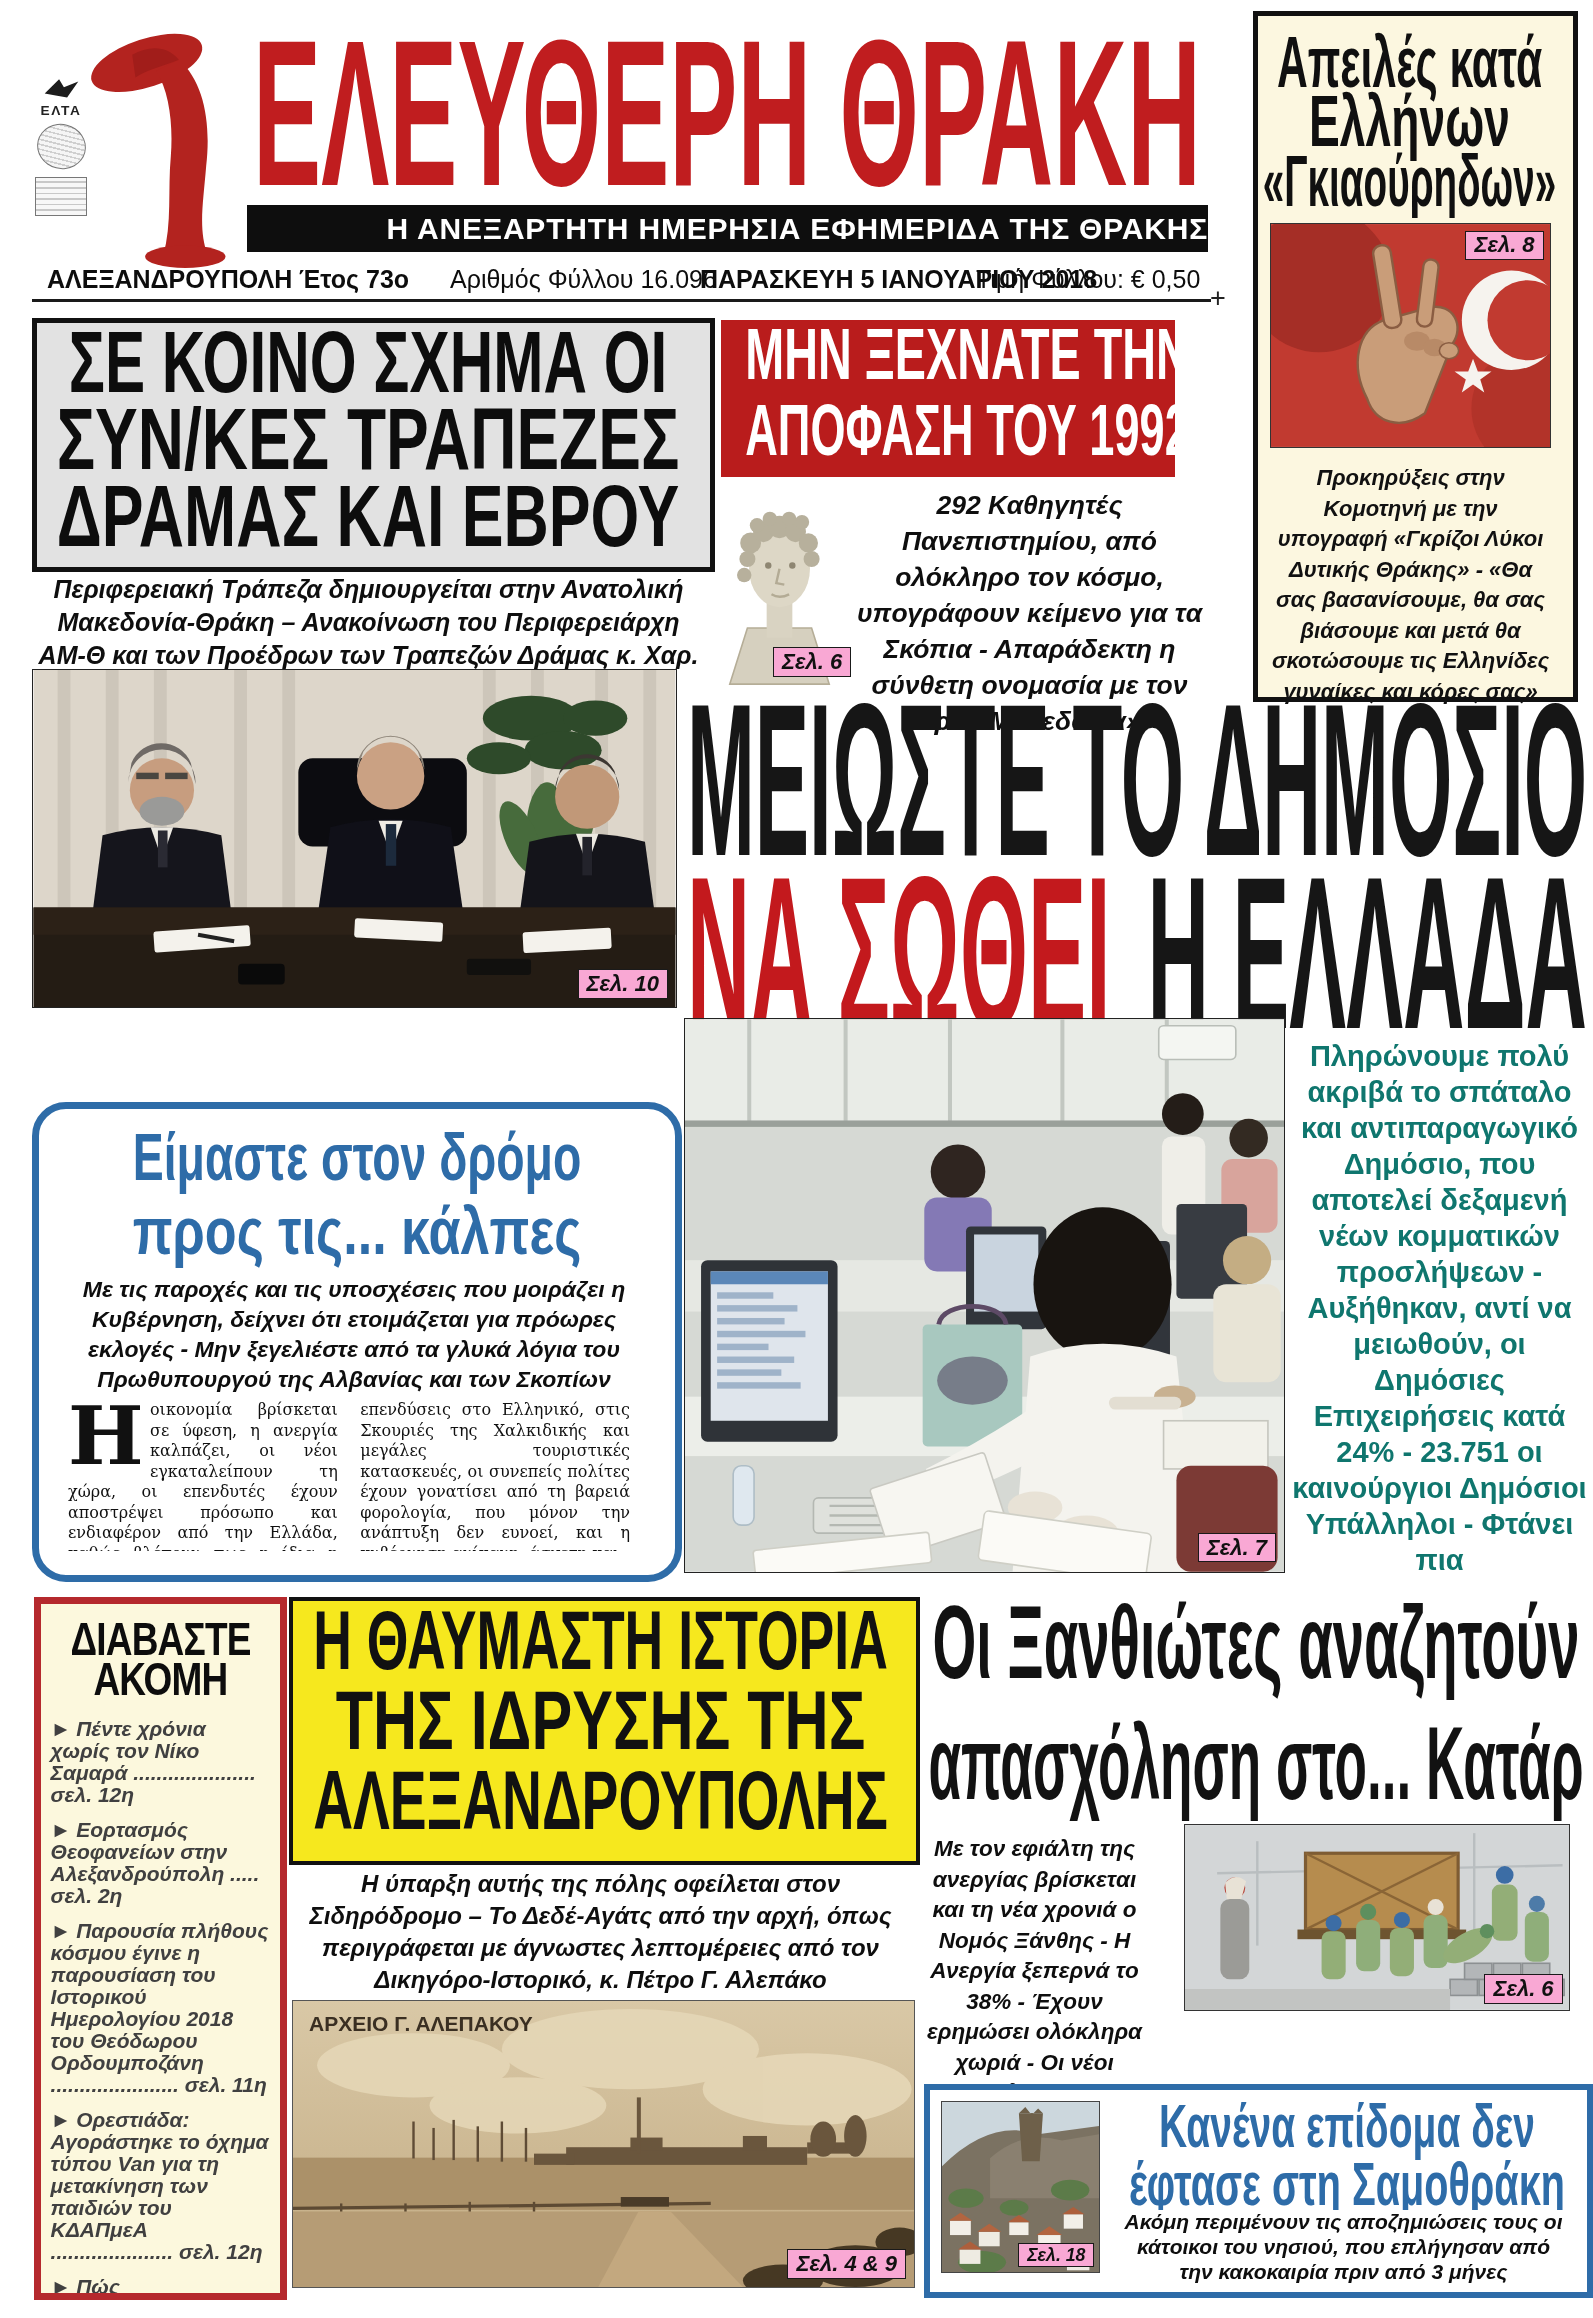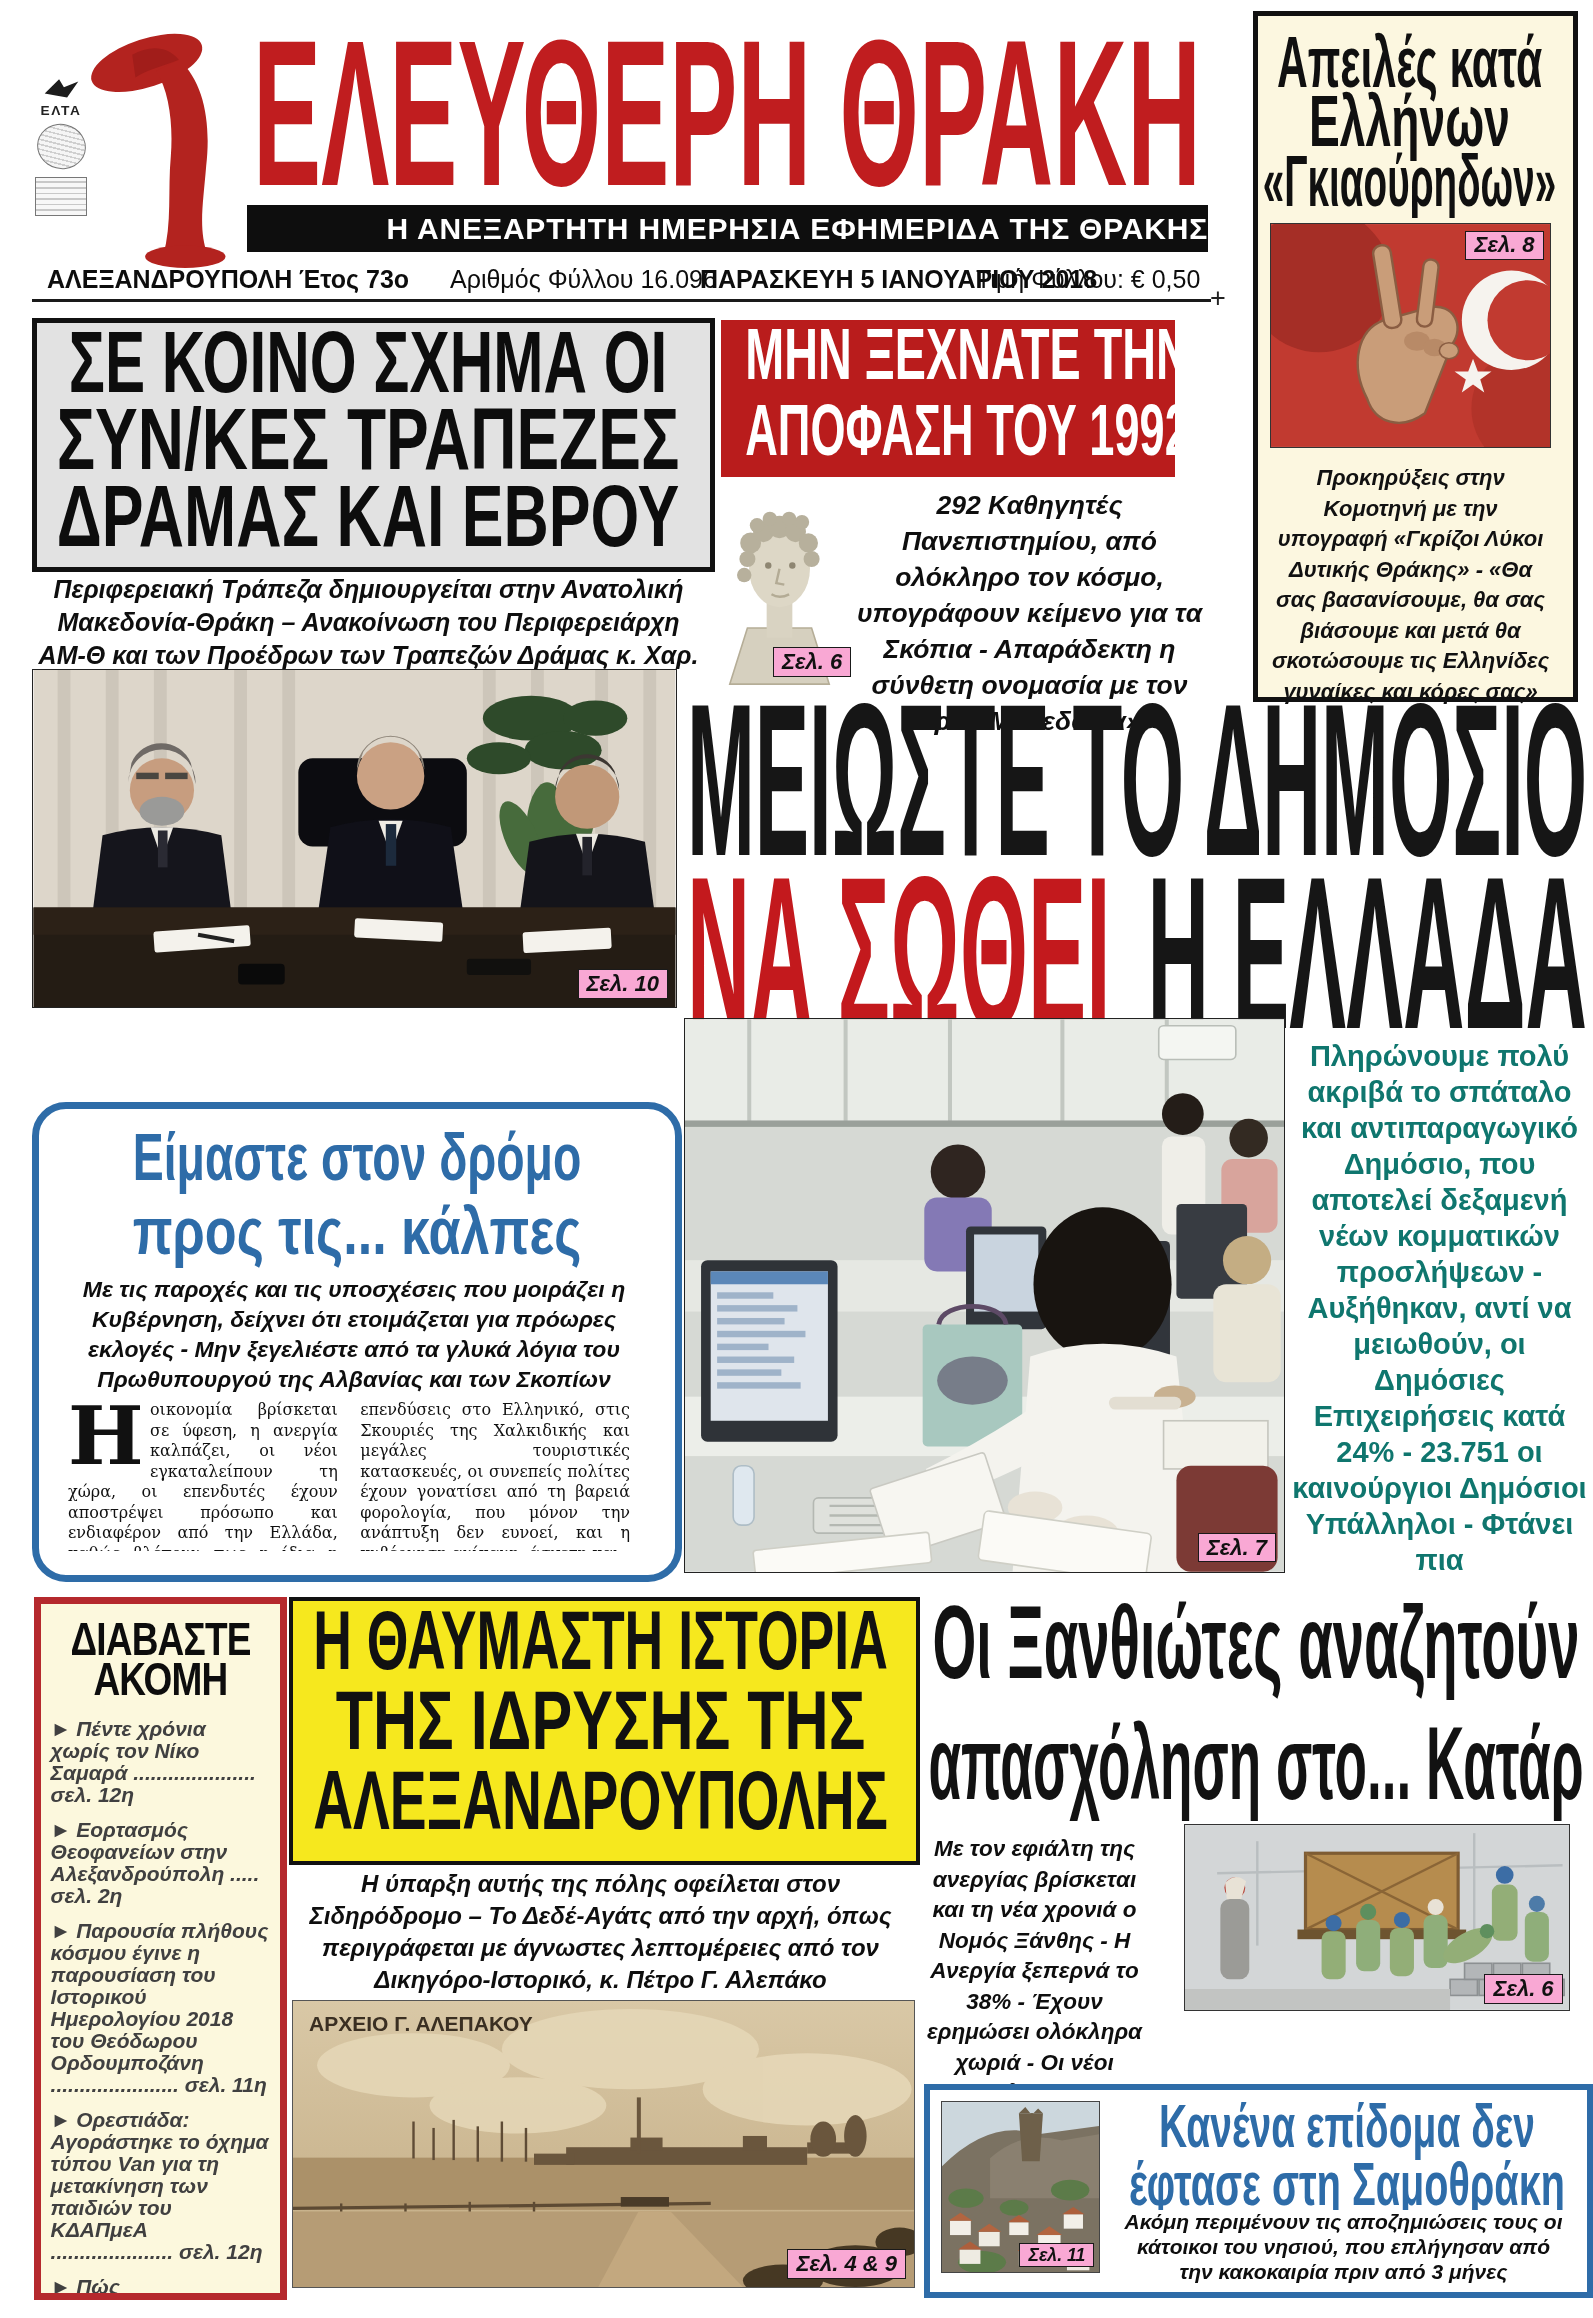--- a/index.html
+++ b/index.html
@@ -479,21 +479,21 @@
           <rect x="22" y="184" width="26" height="18" fill="#eeebe2"></rect>
             <polygon points="20,184 35,174 50,184" fill="#ad5f3c"></polygon>
           <rect x="96" y="186" width="26" height="18" fill="#f2efe8"></rect>
             <polygon points="94,186 109,176 124,186" fill="#b26540"></polygon>
           <rect x="152" y="140" width="24" height="18" fill="#f2efe8"></rect>
             <polygon points="150,140 164,131 178,140" fill="#ad5f3c"></polygon>
           <rect x="156" y="190" width="28" height="20" fill="#eeebe2"></rect>
             <polygon points="154,190 170,179 186,190" fill="#b26540"></polygon>
         </g>
       </svg>
-      <div class="plabel" style="right:4.8px;bottom:4.8px;font-size:17.7px;">Σελ. 11</div>
+      <div class="plabel" style="right:4.8px;bottom:4.8px;font-size:17.7px;">Σελ. 18</div>
     </div>
     <svg style="position:absolute;left:185px;top:8px;" width="464" height="112" viewBox="0 0 578 140">
       <text class="svgt" x="289" y="45" transform="scale(1,1.35)" text-anchor="middle" font-size="56" fill="#2e6ca8" textLength="470" lengthAdjust="spacingAndGlyphs">Κανένα επίδομα δεν</text>
       <text class="svgt" x="289" y="99" transform="scale(1,1.35)" text-anchor="middle" font-size="56" fill="#2e6ca8" textLength="545" lengthAdjust="spacingAndGlyphs">έφτασε στη Σαμοθράκη</text>
     </svg>
     <div class="samo-sub">Ακόμη περιμένουν τις αποζημιώσεις τους οι κάτοικοι του νησιού, που επλήγησαν από την κακοκαιρία πριν από 3 μήνες</div>
   </div>
 
 </div>
 

